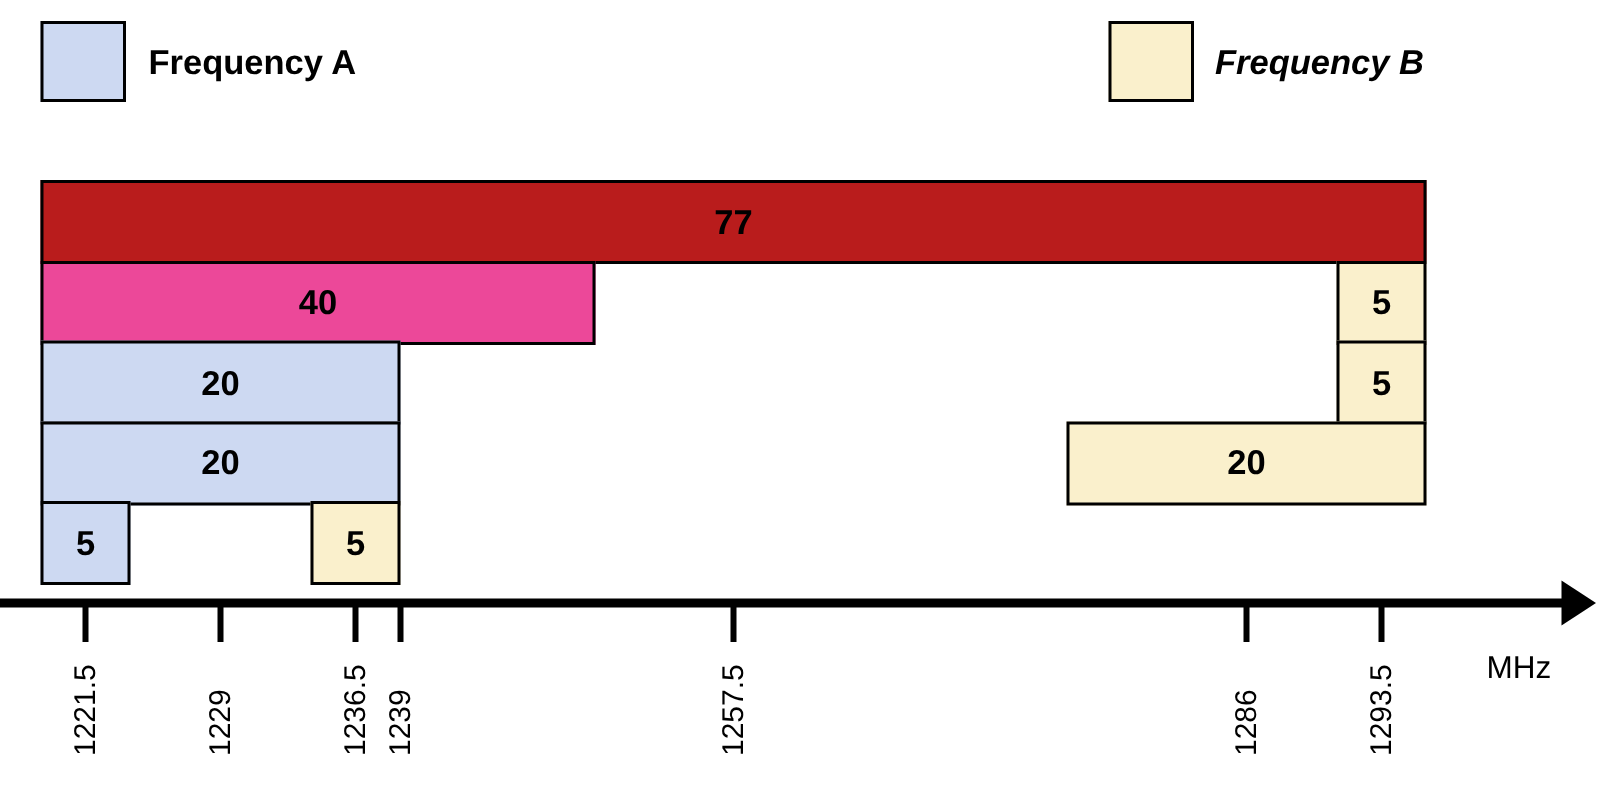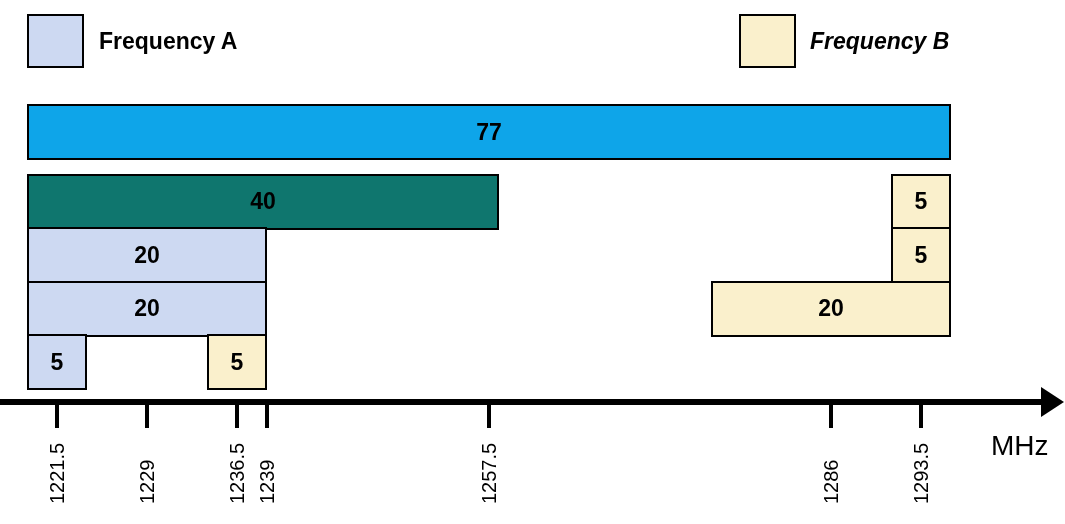--- a/index.html
+++ b/index.html
@@ -61,40 +61,40 @@
     top: 504px;
     transform: rotate(-90deg);
     transform-origin: 0 0;
     font-size: 20px;
     line-height: 26px;
     white-space: nowrap;
   }
   .mhz-label {
     position: absolute;
     left: 991px; top: 435px;
-    font-size: 28px;
+    font-size: 21px;
     line-height: 21px;
   }
 </style>
 </head>
 <body>
 
 <div id="canvas">
 
   <div class="swatch" id="swatch-a" style="left: 27px; top: 14px; background: rgb(205, 217, 242);"></div>
   <div class="legend-label" style="left:99px; top:14px;text-align:center;">Frequency A</div>
 
   <div class="swatch" id="swatch-b" style="left: 739px; top: 14px; background: rgb(250, 240, 204);"></div>
   <div class="legend-label" style="left:810px; top:14px;font-style:italic;">Frequency B</div>
 
   <div id="bars-area">
-      <div class="freq-bar" style="left: 27px; width: 924px; top: 104px; height: 56px; background: #0ea5e9;">
+      <div class="freq-bar" style="left: 27px; width: 924px; top: 120px; height: 56px; background: #b91c1c;">
         <span>77</span>
       </div>
-      <div class="freq-bar" style="left: 27px; width: 472px; top: 173.5px; height: 56px; background: #0f766e;">
+      <div class="freq-bar" style="left: 27px; width: 370px; top: 173.5px; height: 56px; background: #ec4899;">
         <span>40</span>
       </div>
       <div class="freq-bar" style="left: 27px; width: 240px; top: 227px; height: 56px; background: rgb(205, 217, 242);">
         <span>20</span>
       </div>
       <div class="freq-bar" style="left: 27px; width: 240px; top: 280.5px; height: 56px; background: rgb(205, 217, 242);">
         <span>20</span>
       </div>
       <div class="freq-bar" style="left: 27px; width: 60px; top: 334px; height: 56px; background: rgb(205, 217, 242);">
         <span>5</span>

